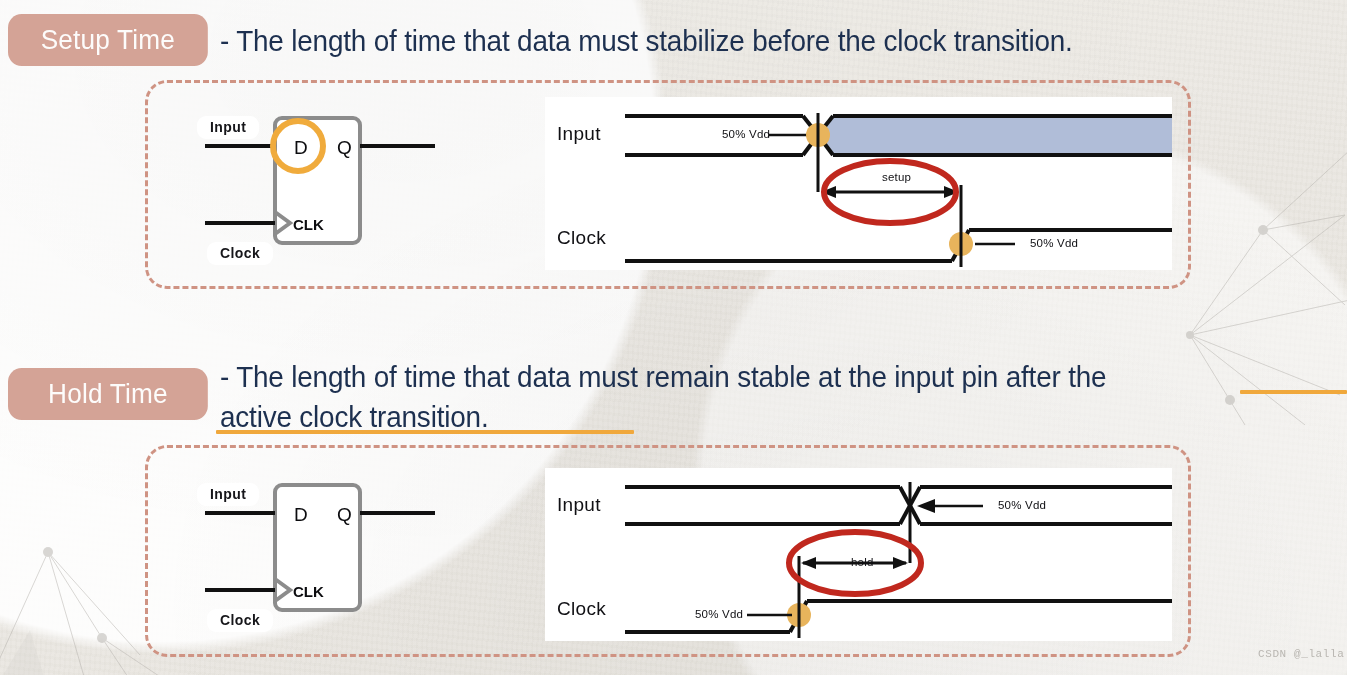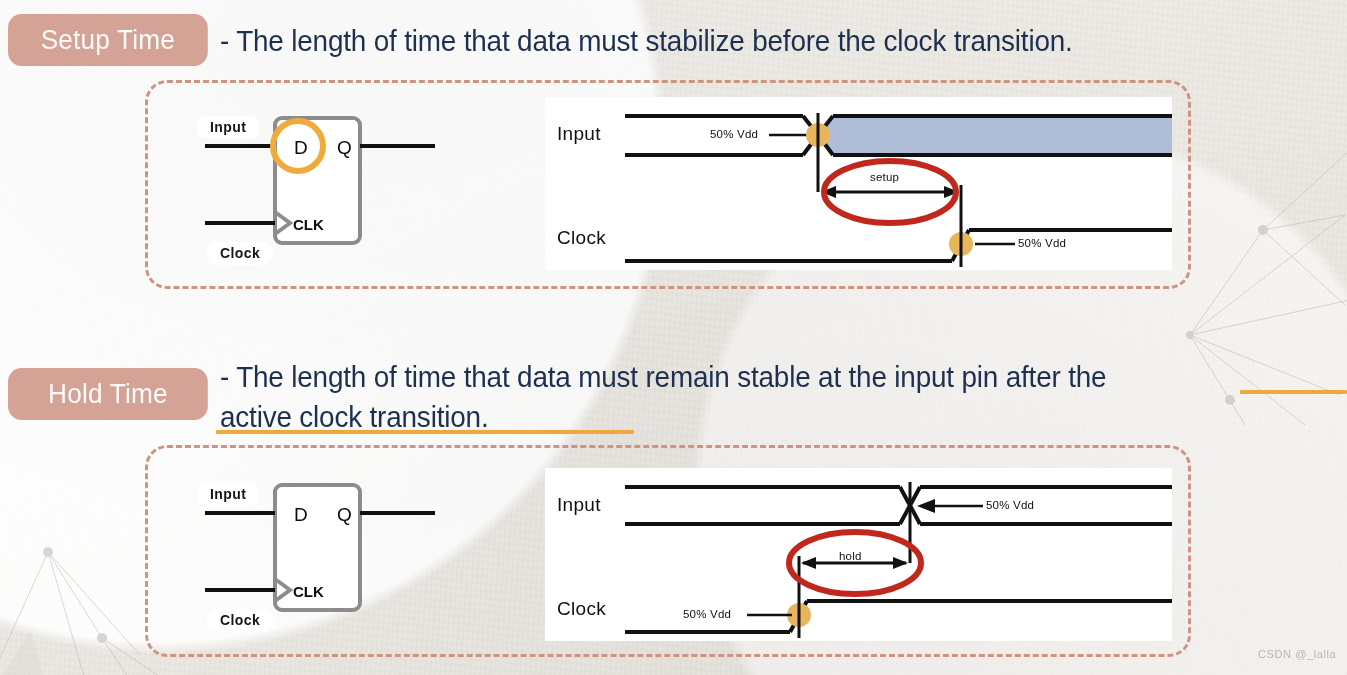--- a/index.html
+++ b/index.html
@@ -67,21 +67,21 @@
     font-family:"Liberation Sans",sans-serif;
   }
   
   .timecard{position:absolute;background:#ffffff;}
   .tlabel{
     position:absolute;color:#101014;font-size:19px;
     font-family:"Liberation Sans",sans-serif;letter-spacing:.3px;
   }
   .tsmall{
     position:absolute;color:#101014;font-size:11.5px;
-    font-family:"Liberation Sans",sans-serif;letter-spacing:.2px;
+    font-family:"Liberation Sans",sans-serif;letter-spacing:.2px;margin-left:12px;
   }
   .watermark{
     position:absolute;color:#b9b6b1;font-size:11px;letter-spacing:.6px;
     font-family:"Liberation Sans",sans-serif;
   }
 </style>
 </head>
 <body>
 
 <div id="texture"></div>
@@ -220,16 +220,16 @@
     <line x1="258" y1="95" x2="361" y2="95" stroke="#111111" stroke-width="3"></line>
     <polygon points="256,95 271,89 271,101" fill="#111111"></polygon>
     <polygon points="363,95 348,89 348,101" fill="#111111"></polygon>
 
     <ellipse cx="310" cy="95" rx="66" ry="31" fill="none" stroke="#c0281e" stroke-width="6"></ellipse>
   </svg>
   <div class="tlabel" style="left:12px;top:26px;">Input</div>
   <div class="tlabel" style="left:12px;top:130px;">Clock</div>
   <div class="tsmall" style="left:441px;top:31px;">50% Vdd</div>
   <div class="tsmall" style="left:138px;top:140px;">50% Vdd</div>
-  <div class="tsmall" style="left:294px;top:82px;">hold</div>
-</div>
-
-<div class="watermark" style="left:1258px;top:648px;">CSDN @_lalla</div>
+  <div class="tsmall" style="left:294px;top:88px;">hold</div>
+</div>
+
+<div class="watermark" style="left:1258px;top:648px;font-family:Liberation Mono, monospace;">CSDN @_lalla</div>
 
 </body></html>

